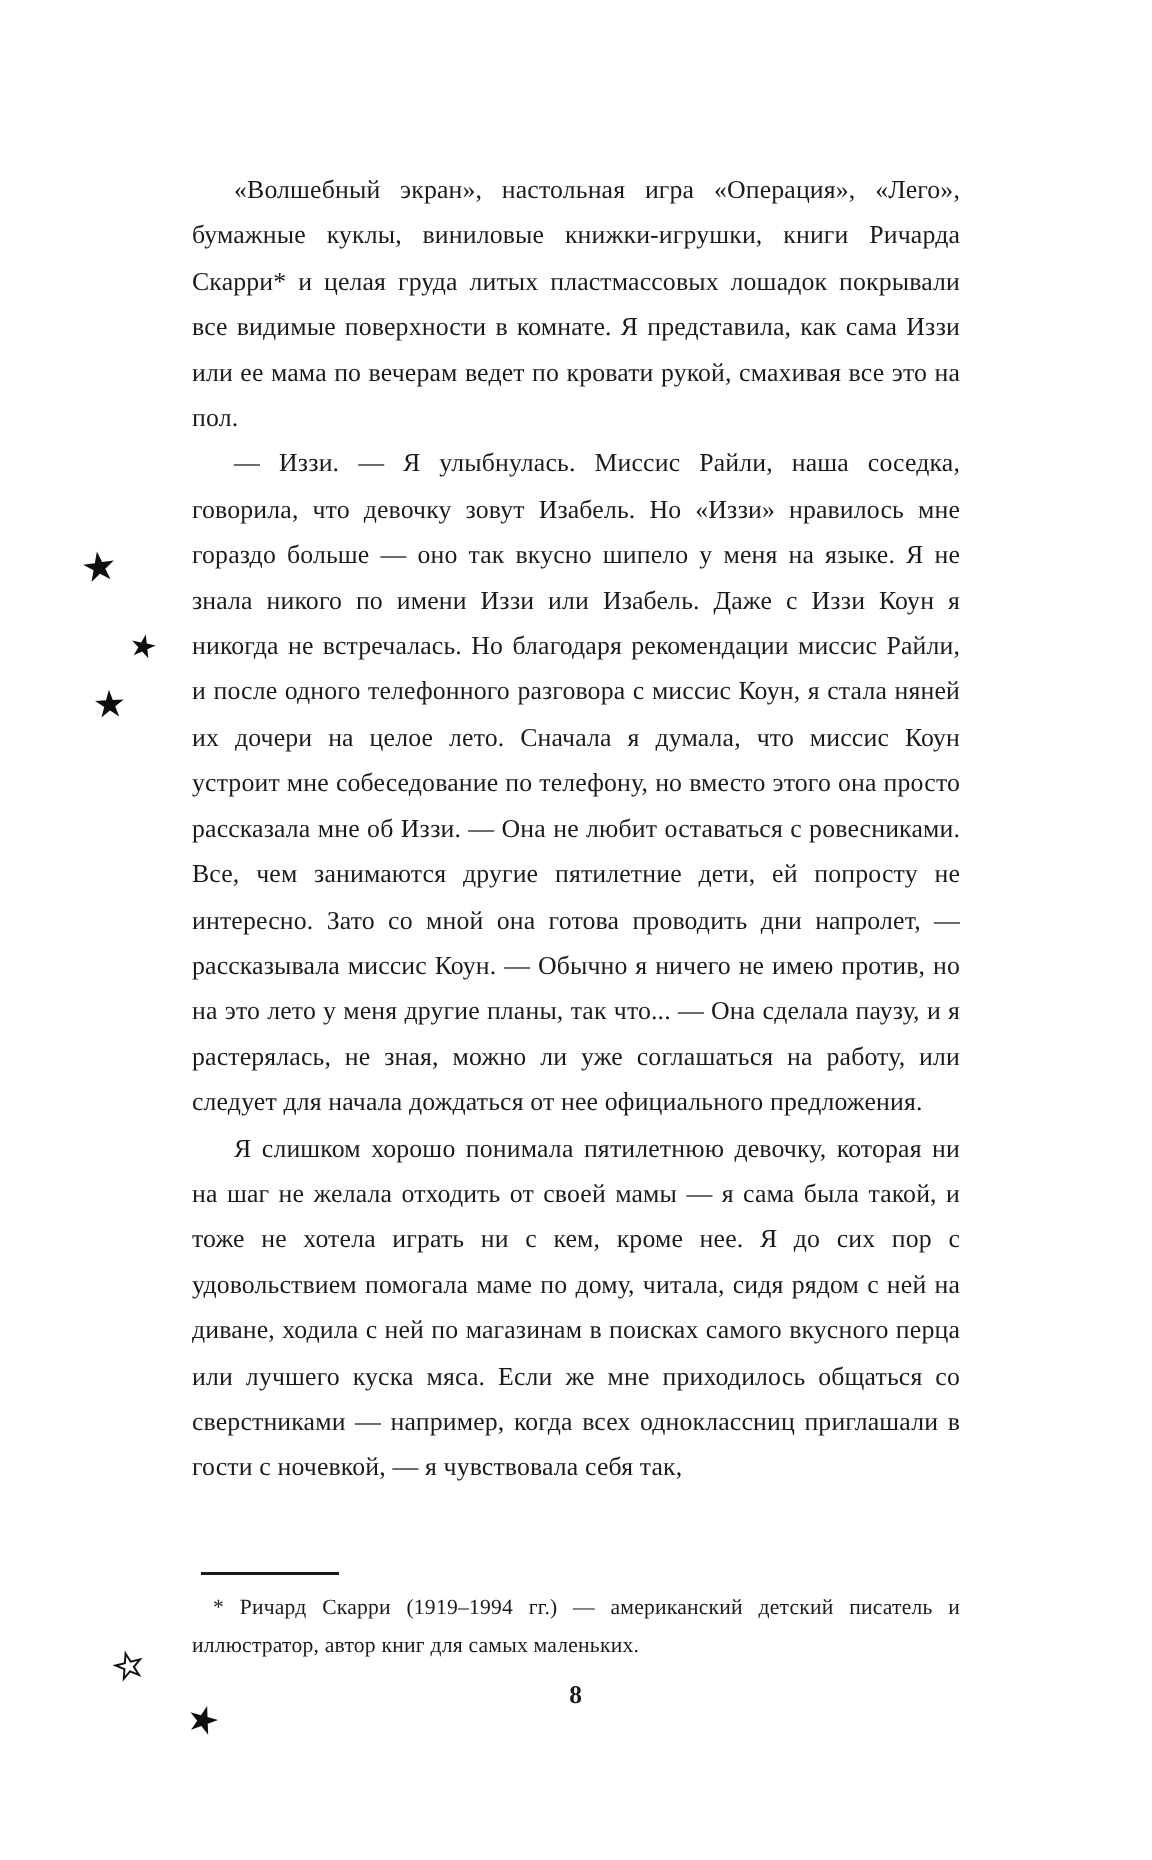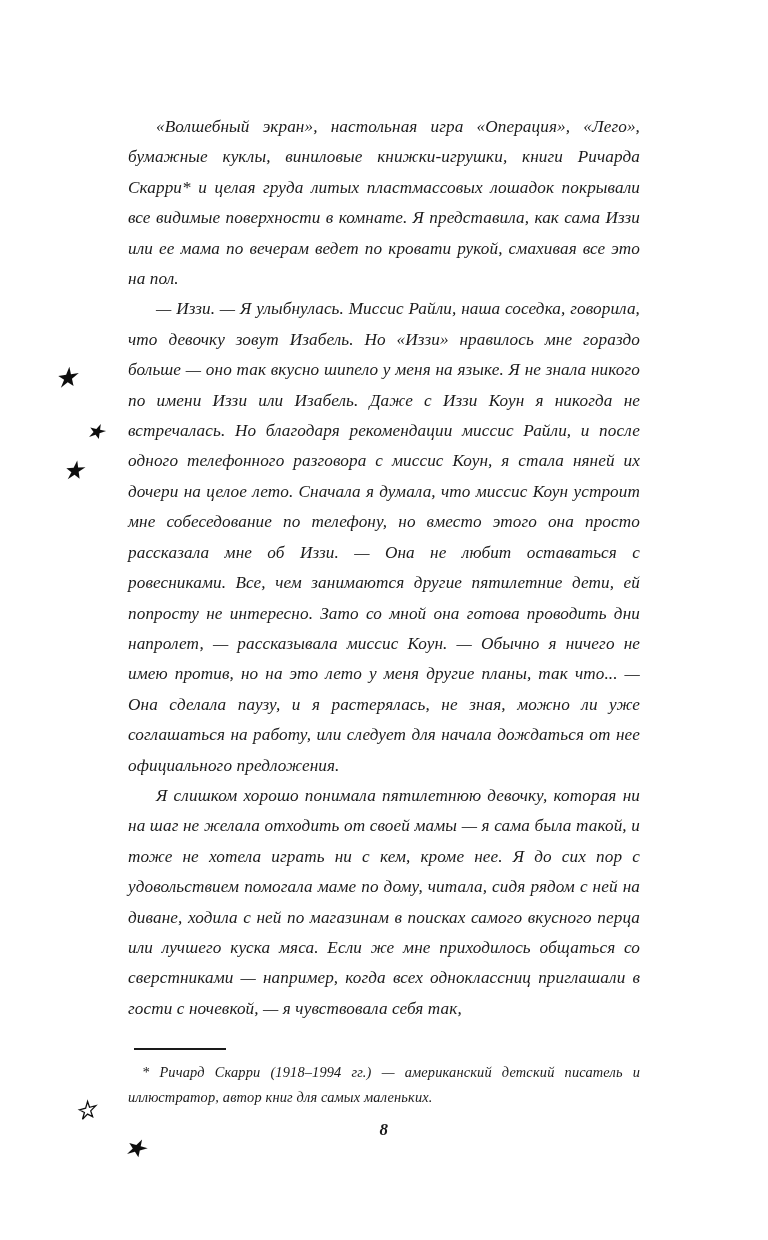--- a/index.html
+++ b/index.html
@@ -12,21 +12,20 @@
     background: #ffffff;
     font-family: "Liberation Serif", serif;
     color: #1a1a1a;
     position: relative;
     overflow: hidden;
   }
 
   .page {
     position: absolute;
     inset: 0;
-    font-style: italic;
   }
 
   .text-column {
     position: absolute;
     left: 128px;
     top: 112px;
     width: 512px;
   }
 
   .para {
@@ -107,21 +106,21 @@
 <div class="page">
 
   <div class="text-column">
     <p class="para">«Волшебный экран», настольная игра «Операция», «Лего», бумажные куклы, виниловые книжки-игрушки, книги Ричарда Скарри* и целая груда литых пластмассовых лошадок покрывали все видимые поверхности в комнате. Я представила, как сама Иззи или ее мама по вечерам ведет по кровати рукой, смахивая все это на пол.</p>
     <p class="para">— Иззи. — Я улыбнулась. Миссис Райли, наша соседка, говорила, что девочку зовут Изабель. Но «Иззи» нравилось мне гораздо больше — оно так вкусно шипело у меня на языке. Я не знала никого по имени Иззи или Изабель. Даже с Иззи Коун я никогда не встречалась. Но благодаря рекомендации миссис Райли, и после одного телефонного разговора с миссис Коун, я стала няней их дочери на целое лето. Сначала я думала, что миссис Коун устроит мне собеседование по телефону, но вместо этого она просто рассказала мне об Иззи. — Она не любит оставаться с ровесниками. Все, чем занимаются другие пятилетние дети, ей попросту не интересно. Зато со мной она готова проводить дни напролет, — рассказывала миссис Коун. — Обычно я ничего не имею против, но на это лето у меня другие планы, так что... — Она сделала паузу, и я растерялась, не зная, можно ли уже соглашаться на работу, или следует для начала дождаться от нее официального предложения.</p>
     <p class="para">Я слишком хорошо понимала пятилетнюю девочку, которая ни на шаг не желала отходить от своей мамы — я сама была такой, и тоже не хотела играть ни с кем, кроме нее. Я до сих пор с удовольствием помогала маме по дому, читала, сидя рядом с ней на диване, ходила с ней по магазинам в поисках самого вкусного перца или лучшего куска мяса. Если же мне приходилось общаться со сверстниками — например, когда всех одноклассниц приглашали в гости с ночевкой, — я чувствовала себя так,</p>
   </div>
 
   <div class="footnote-wrap">
     <div class="footnote-rule"></div>
-    <p class="footnote">* Ричард Скарри (1918–1994 гг.) — американский детский писатель и иллюстратор, автор книг для самых маленьких.</p>
+    <p class="footnote">* Ричард Скарри (1919–1994 гг.) — американский детский писатель и иллюстратор, автор книг для самых маленьких.</p>
   </div>
 
   <div class="page-number">8</div>
 
   <span class="star star-1">★</span>
   <span class="star star-2">★</span>
   <span class="star star-3">★</span>
   <span class="star-outline">★</span>
   <span class="star star-4">★</span>
 

